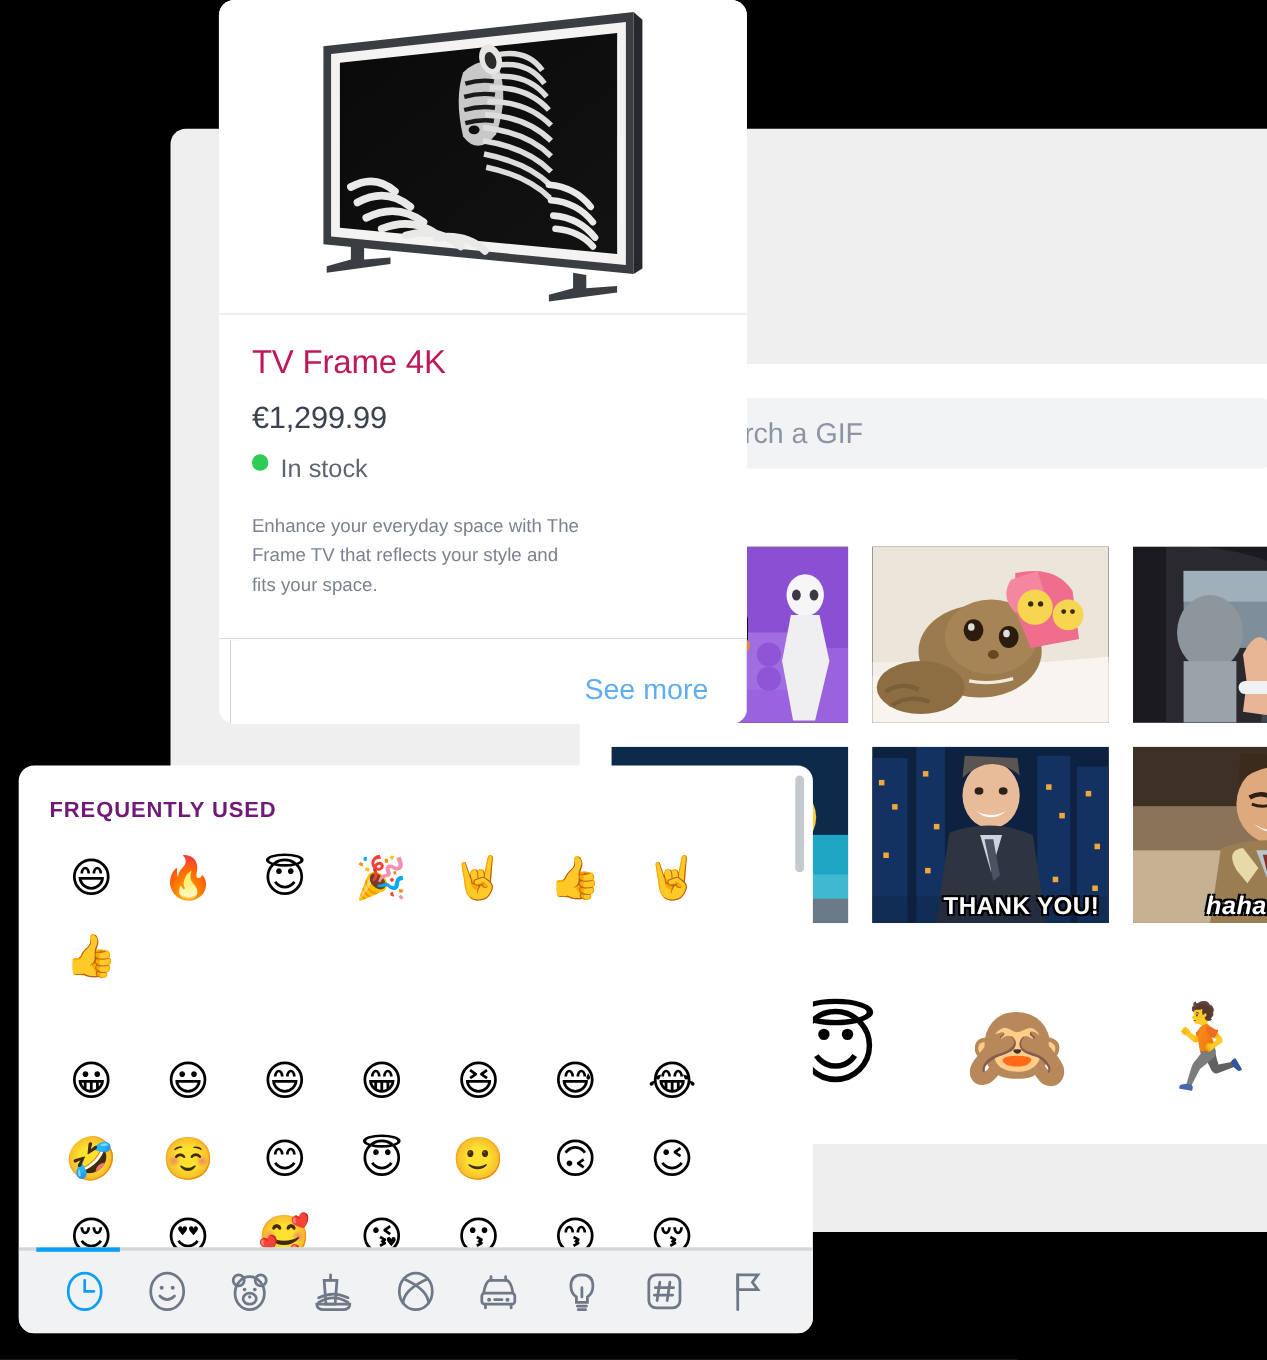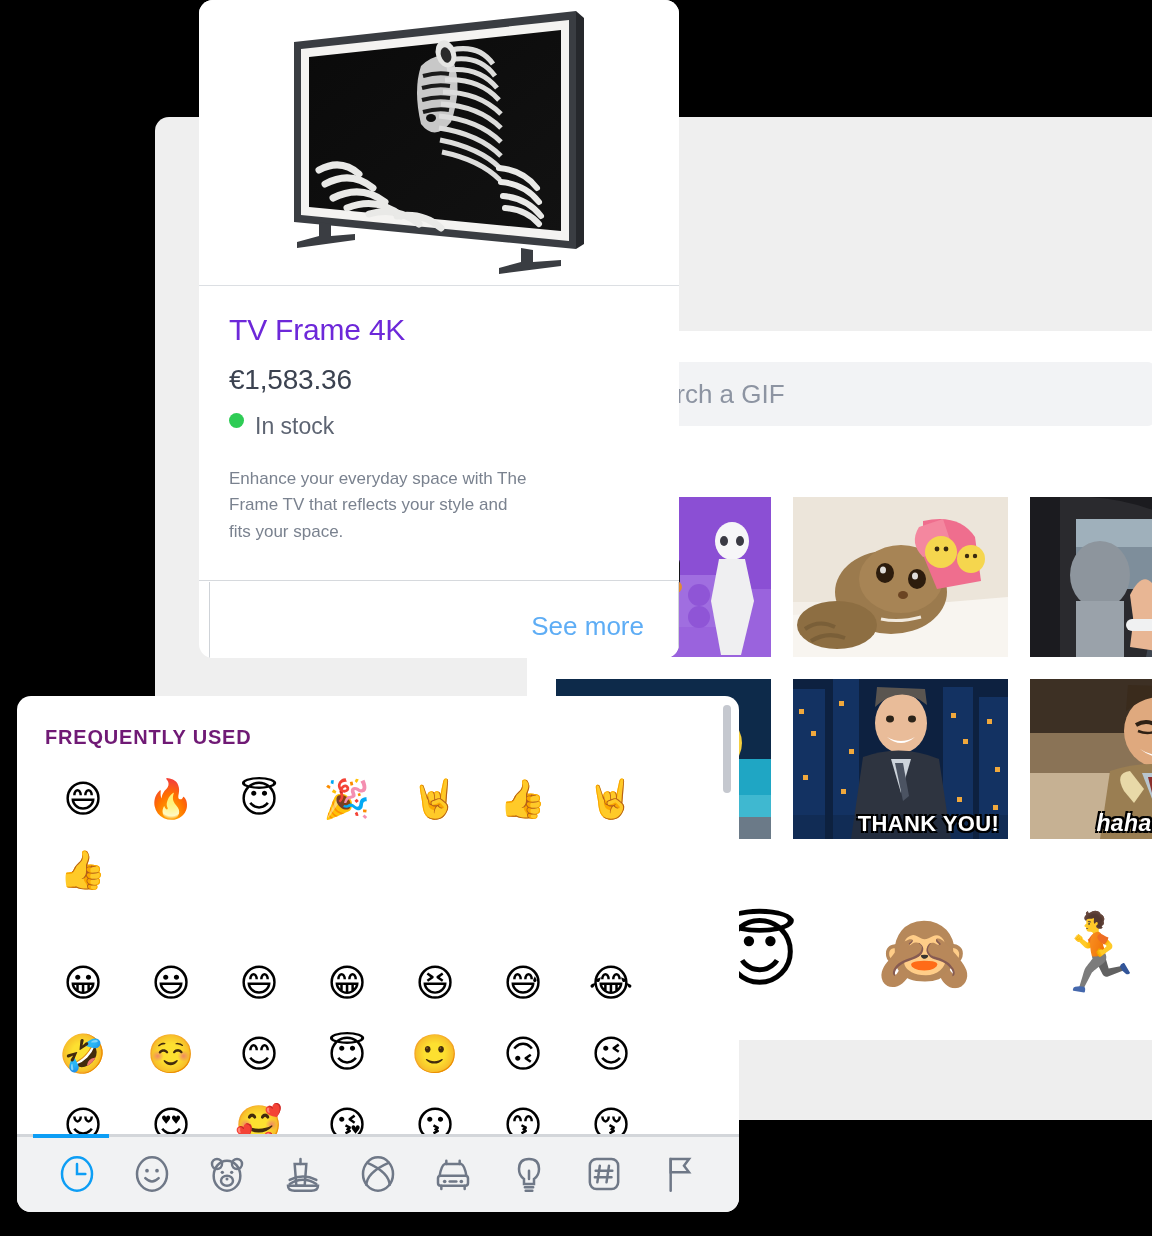--- a/index.html
+++ b/index.html
@@ -34,21 +34,21 @@
     border-bottom: 1px solid #dcdfe3;
   }
   .product-info {
     position: absolute; left: 0; top: 287px;
     width: 480px; height: 294px;
     background: #ffffff;
     border-bottom: 1px solid #d6d9dd;
     padding: 26px 30px 0 30px;
   }
   .product-title {
-    font-size: 30px; color: #6d28d9; font-weight: 400;
+    font-size: 30px; color: #be185d; font-weight: 400;
     letter-spacing: -0.2px; line-height: 1.1;
   }
   .product-price {
     margin-top: 18px;
     font-size: 28px; color: #3b4250; font-weight: 400;
     letter-spacing: -0.2px;
   }
   .stock-row { margin-top: 17px; display: flex; align-items: flex-start; gap: 11px; }
   .stock-dot { width: 15px; height: 15px; border-radius: 50%; background: #2ecc55; flex: none; }
   .stock-label { font-size: 23px; color: #5d6472; font-weight: 400; }
@@ -429,21 +429,21 @@
           </g>
 
           <path d="M120 222 l0 14 -22 6 0 6 58 -8 0 -6 -24 2 0 -12z" fill="#3a3d42"></path>
           <path d="M322 248 l0 14 -22 6 0 6 62 -8 0 -6 -28 2 0 -12z" fill="#3a3d42"></path>
         </svg>
       </div>
     </div>
 
     <div class="product-info">
       <div class="product-title">TV Frame 4K</div>
-      <div class="product-price">€1,583.36</div>
+      <div class="product-price">€1,299.99</div>
       <div class="stock-row">
         <span class="stock-dot"></span>
         <span class="stock-label">In stock</span>
       </div>
       <div class="product-desc">Enhance your everyday space with The Frame TV that reflects your style and fits your space.</div>
     </div>
 
     <div class="product-footer">
       <span class="see-more">See more</span>
     </div>

